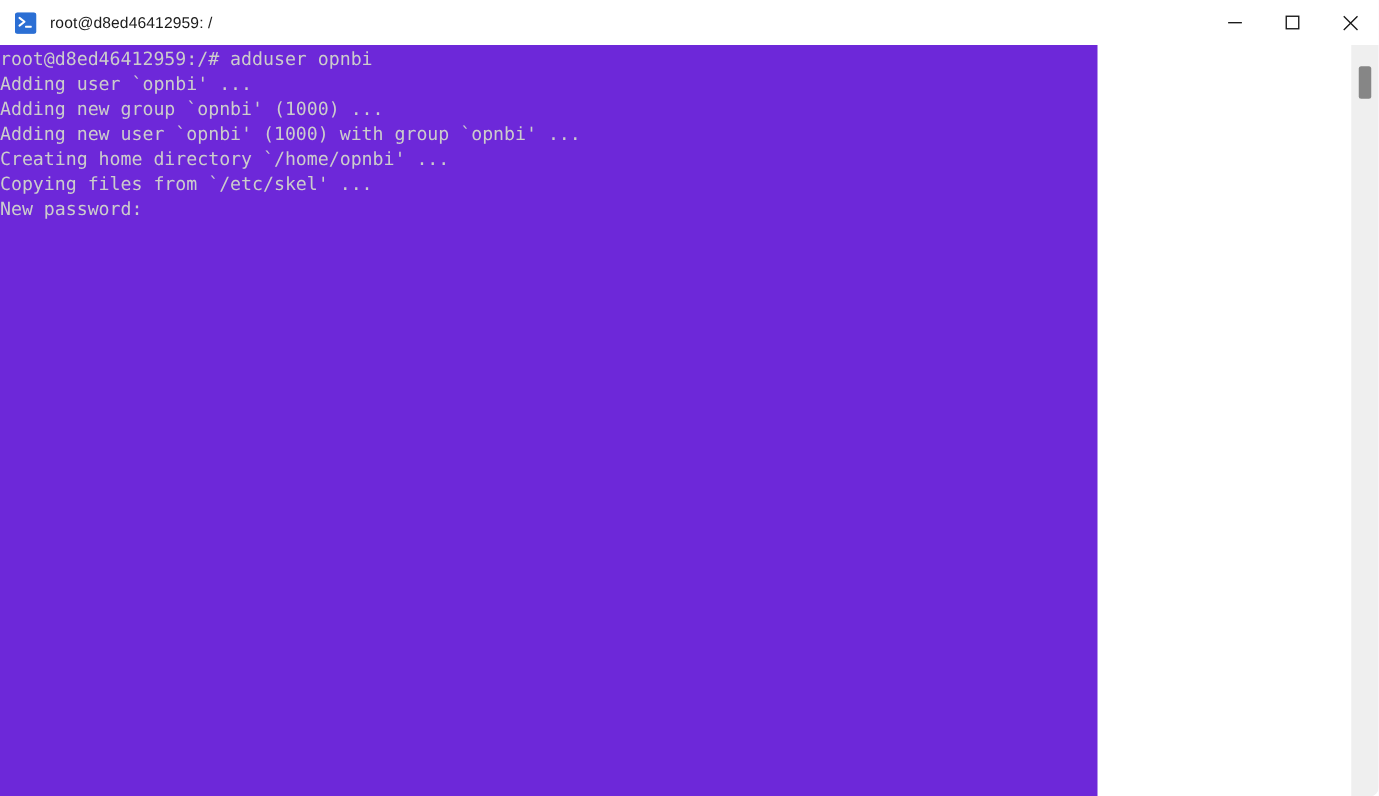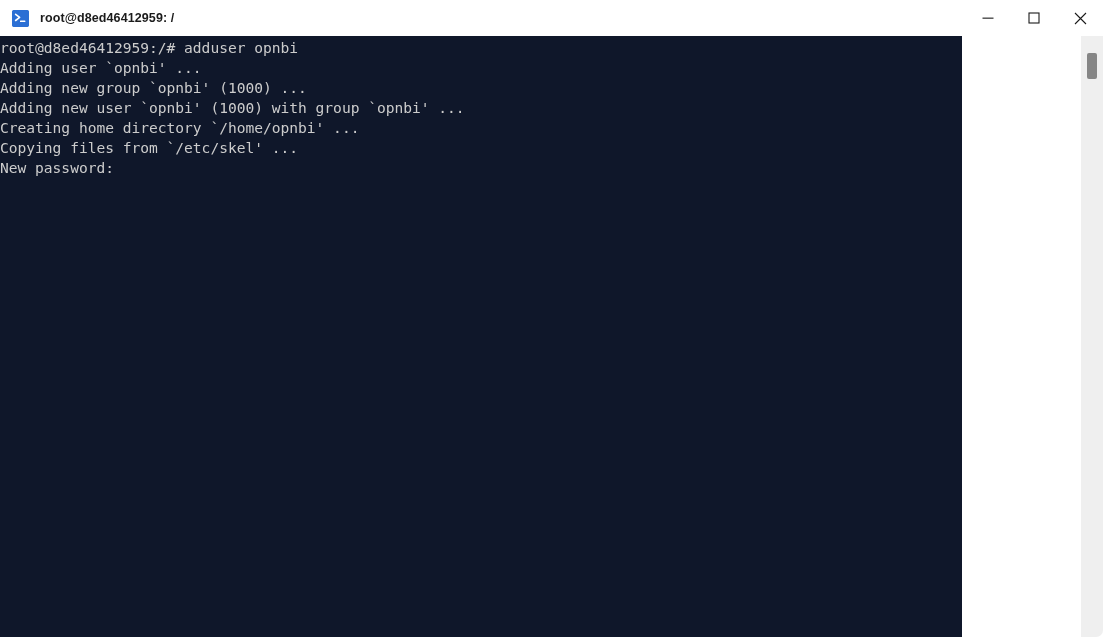--- a/index.html
+++ b/index.html
@@ -27,21 +27,20 @@
   .titlebar {
     position: absolute;
     left: 0;
     top: 0;
     width: 1103px;
     height: 36px;
     background: #ffffff;
     display: flex;
     align-items: center;
     box-sizing: border-box;
-    font-weight: bold;
   }
 
   .title-left {
     display: flex;
     align-items: center;
     height: 36px;
     padding-left: 12px;
     flex: 0 0 auto;
   }
 
@@ -83,23 +82,23 @@
     padding: 0;
     cursor: default;
   }
   .win-btn svg { display: block; }
 
   
   .terminal {
     position: absolute;
     left: 0;
     top: 36px;
-    width: 962px;
+    width: 878px;
     height: 601px;
-    background: #0f172a;
+    background: #6d28d9;
     overflow: hidden;
   }
 
   .term-text {
     margin: 0;
     padding: 0;
     font-family: "DejaVu Sans Mono", "Liberation Mono", monospace;
     font-size: 14.6px;
     line-height: 20px;
     color: #cccccc;

